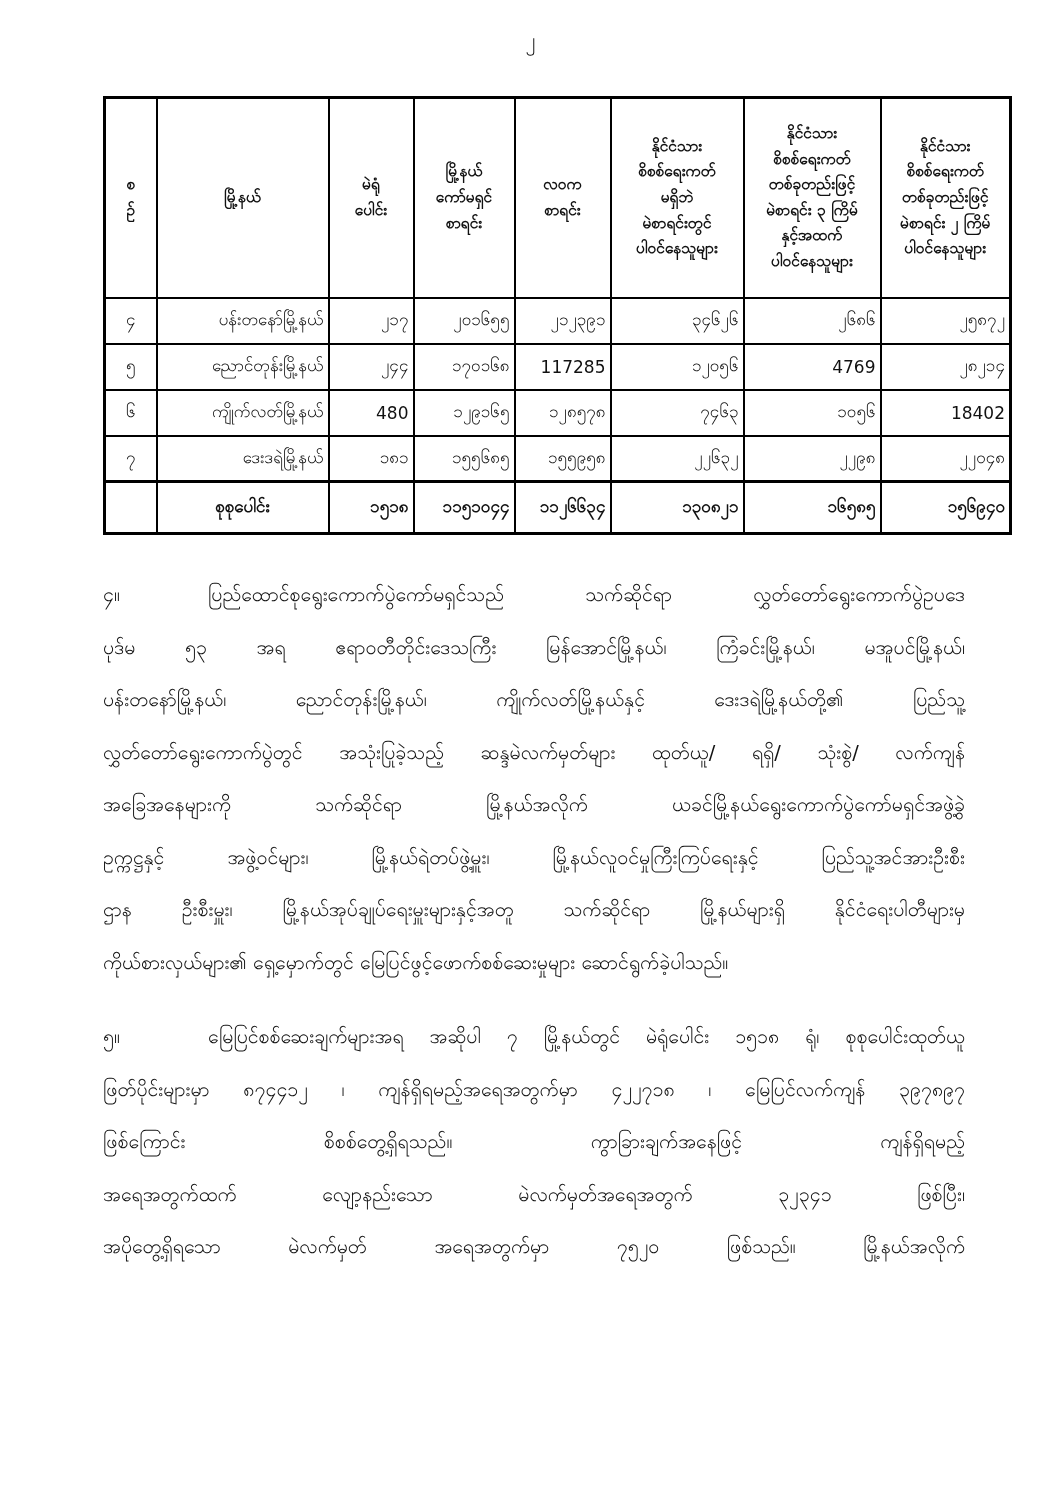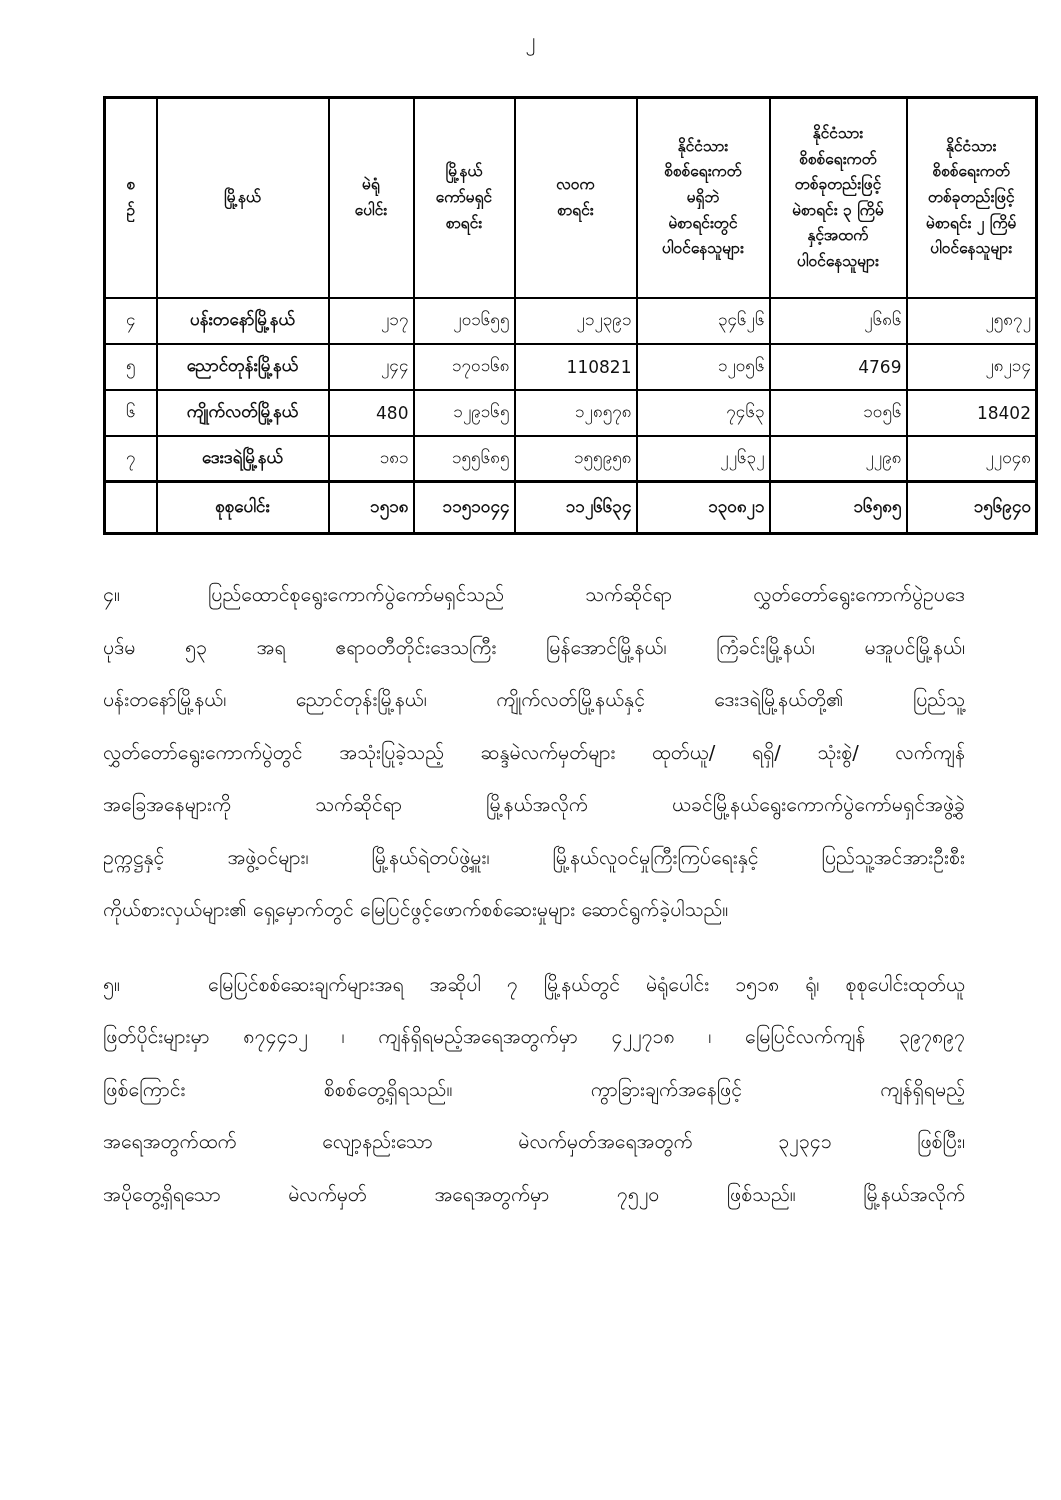--- a/index.html
+++ b/index.html
@@ -43,26 +43,26 @@
   }
   table.results td{
     font-size:17px;
     height:46px;
     padding:2px 4px;
   }
   .col1{width:52px;}
   .col2{width:172px;}
   .col3{width:85px;}
   .col4{width:101px;}
-  .col5{width:122px;}
+  .col5{width:96px;}
   .col6{width:133px;}
   .col7{width:137px;}
   .col8{width:130px;}
   td.col1{text-align:center;}
-  td.col2{text-align:center;padding-left:10px;font-weight:bold;}
+  td.col2{text-align:right;padding-left:10px;}
   td.col3,td.col4,td.col5,td.col6,td.col7,td.col8{text-align:right;padding-right:12px;}
   tr.total-row td{
     font-weight:700;
     height:52px;
     border-top:3px solid #000;
   }
   tr.total-row td.col2{text-align:center;padding-left:4px;}
   .paragraphs{
     margin:34px 96px 0 103px;
     width:862px;
@@ -132,21 +132,21 @@
           <td class="col5">၂၁၂၃၉၁</td>
           <td class="col6">၃၄၆၂၆</td>
           <td class="col7">၂၆၈၆</td>
           <td class="col8">၂၅၈၇၂</td>
         </tr>
         <tr>
           <td class="col1">၅</td>
           <td class="col2">ညောင်တုန်းမြို့နယ်</td>
           <td class="col3">၂၄၄</td>
           <td class="col4">၁၇၀၁၆၈</td>
-          <td class="col5">110821</td>
+          <td class="col5">117285</td>
           <td class="col6">၁၂၀၅၆</td>
           <td class="col7">4769</td>
           <td class="col8">၂၈၂၁၄</td>
         </tr>
         <tr>
           <td class="col1">၆</td>
           <td class="col2">ကျိုက်လတ်မြို့နယ်</td>
           <td class="col3">480</td>
           <td class="col4">၁၂၉၁၆၅</td>
           <td class="col5">၁၂၈၅၇၈</td>
@@ -181,20 +181,21 @@
       <div class="paragraph">
         <div class="line first">
           <span class="marker">၄။</span>
           <span class="rest">ပြည်ထောင်စုရွေးကောက်ပွဲကော်မရှင်သည် သက်ဆိုင်ရာ လွှတ်တော်ရွေးကောက်ပွဲဥပဒေ</span>
         </div>
         <div class="line">ပုဒ်မ ၅၃ အရ ဧရာဝတီတိုင်းဒေသကြီး မြန်အောင်မြို့နယ်၊ ကြံခင်းမြို့နယ်၊ မအူပင်မြို့နယ်၊</div>
         <div class="line">ပန်းတနော်မြို့နယ်၊ ညောင်တုန်းမြို့နယ်၊ ကျိုက်လတ်မြို့နယ်နှင့် ဒေးဒရဲမြို့နယ်တို့၏ ပြည်သူ့</div>
         <div class="line">လွှတ်တော်ရွေးကောက်ပွဲတွင် အသုံးပြုခဲ့သည့် ဆန္ဒမဲလက်မှတ်များ ထုတ်ယူ/ ရရှိ/ သုံးစွဲ/ လက်ကျန်</div>
         <div class="line">အခြေအနေများကို သက်ဆိုင်ရာ မြို့နယ်အလိုက် ယခင်မြို့နယ်ရွေးကောက်ပွဲကော်မရှင်အဖွဲ့ခွဲ</div>
         <div class="line">ဥက္ကဋ္ဌနှင့် အဖွဲ့ဝင်များ၊ မြို့နယ်ရဲတပ်ဖွဲ့မှူး၊ မြို့နယ်လူဝင်မှုကြီးကြပ်ရေးနှင့် ပြည်သူ့အင်အားဦးစီး</div>
+        <div class="line">ဌာန ဦးစီးမှူး၊ မြို့နယ်အုပ်ချုပ်ရေးမှူးများနှင့်အတူ သက်ဆိုင်ရာ မြို့နယ်များရှိ နိုင်ငံရေးပါတီများမှ</div>
         <div class="line no-justify">ကိုယ်စားလှယ်များ၏ ရှေ့မှောက်တွင် မြေပြင်ဖွင့်ဖောက်စစ်ဆေးမှုများ ဆောင်ရွက်ခဲ့ပါသည်။</div>
       </div>
       <div class="paragraph">
         <div class="line first">
           <span class="marker">၅။</span>
           <span class="rest">မြေပြင်စစ်ဆေးချက်များအရ အဆိုပါ ၇ မြို့နယ်တွင် မဲရုံပေါင်း ၁၅၁၈ ရုံ၊ စုစုပေါင်းထုတ်ယူ</span>
         </div>
         <div class="line">ဖြတ်ပိုင်းများမှာ ၈၇၄၄၁၂ ၊ ကျန်ရှိရမည့်အရေအတွက်မှာ ၄၂၂၇၁၈ ၊ မြေပြင်လက်ကျန် ၃၉၇၈၉၇</div>
         <div class="line">ဖြစ်ကြောင်း စိစစ်တွေ့ရှိရသည်။ ကွာခြားချက်အနေဖြင့် ကျန်ရှိရမည့်</div>
         <div class="line">အရေအတွက်ထက် လျော့နည်းသော မဲလက်မှတ်အရေအတွက် ၃၂၃၄၁ ဖြစ်ပြီး၊</div>

